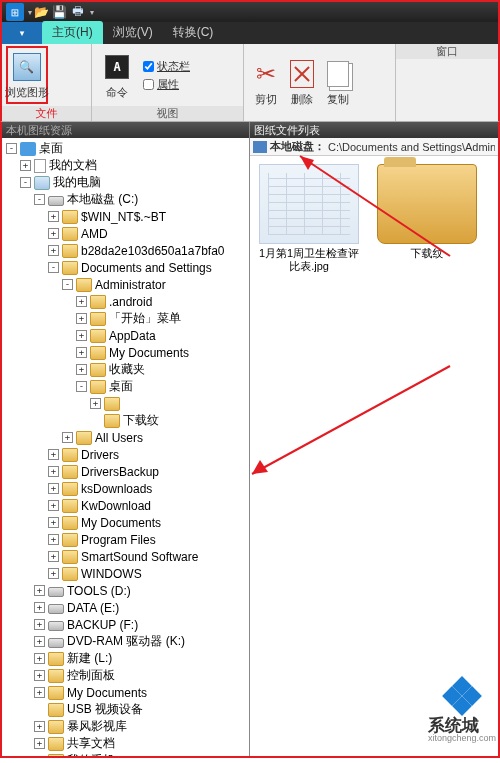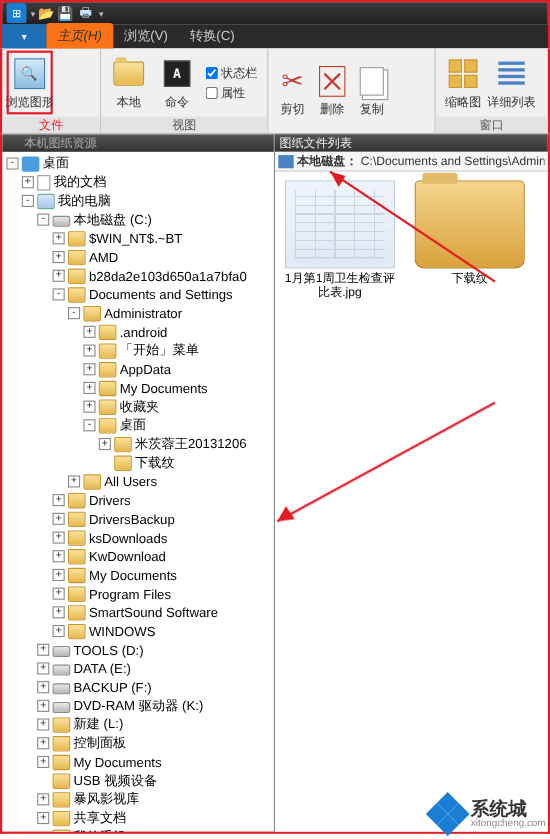--- a/index.html
+++ b/index.html
@@ -9,36 +9,36 @@
 .titlebar { height: 22px; background: linear-gradient(#3a3a3a, #202020); display: flex; align-items: center; padding: 0 4px; border: 2px solid #e31b23; border-bottom: none; }
 .titlebar .qat { display: flex; gap: 2px; align-items: center; }
 .titlebar .qat-icon { width: 16px; height: 16px; display: flex; align-items: center; justify-content: center; color: #cfe8ff; }
 .tb-app { width: 18px; height: 18px; background: #1a7fd4; border-radius: 2px; display: flex; align-items: center; justify-content: center; color: #fff; font-size: 10px; }
 .tb-chev { color: #bbb; font-size: 8px; margin-left: 2px; }
 
 
 .tabs { height: 22px; background: #2a2a2a; display: flex; align-items: flex-end; border-left: 2px solid #e31b23; border-right: 2px solid #e31b23; padding-left: 40px; }
 .menu-btn { width: 40px; height: 22px; background: #1e6fb6; position: absolute; left: 2px; top: 22px; display: flex; align-items: center; justify-content: center; color: #fff; }
 .tab { padding: 3px 10px; color: #ccc; cursor: pointer; }
-.tab.active { background: #f97316; color: #333; border-radius: 3px 3px 0 0; font-style: italic; }
+.tab.active { background: #5eead4; color: #333; border-radius: 3px 3px 0 0; }
 
 
 .ribbon { height: 78px; background: #f0f0f0; border: 2px solid #e31b23; border-top: none; border-bottom: 1px solid #b0b0b0; display: flex; }
 .group { border-right: 1px solid #c0c0c0; display: flex; flex-direction: column; }
 .group-body { flex: 1; display: flex; padding: 2px 4px; align-items: center; gap: 2px; }
 .group-title { height: 15px; text-align: center; color: #555; font-size: 11px; background: #e3e3e3; position: relative; }
 .group-title.red { color: #e31b23; }
 .big-btn { display: flex; flex-direction: column; align-items: center; justify-content: center; width: 42px; height: 58px; cursor: pointer; gap: 2px; }
 .big-btn.sel { border: 2px solid #e31b23; }
 .big-btn .ic { width: 30px; height: 32px; display: flex; align-items: center; justify-content: center; }
 .big-btn .lbl { font-size: 11px; color: #333; white-space: nowrap; }
 .small-row { display: flex; flex-direction: column; gap: 1px; }
 .small-item { display: flex; align-items: center; gap: 3px; padding: 1px 3px; cursor: pointer; }
 .small-item input { width: 11px; height: 11px; }
-.small-item .sl { font-size: 11px; color: #333; }
+.small-item .sl { font-size: 11px; color: #333; text-decoration: underline; }
 
 
 .folder-ic { width: 28px; height: 22px; background: linear-gradient(#f9e29c, #e6b84e); border: 1px solid #c9972a; border-radius: 2px 2px 3px 3px; position: relative; }
 .folder-ic::before { content: ""; position: absolute; top: -5px; left: 1px; width: 10px; height: 5px; background: #e8c971; border-radius: 2px 2px 0 0; }
 .page-ic { width: 24px; height: 30px; background: #fff; border: 1px solid #999; position: relative; }
 .page-ic::after { content: ""; position: absolute; right: -1px; top: -1px; width: 0; height: 0; border-left: 7px solid #ddd; border-top: 7px solid #f0f0f0; }
 .cmd-ic { width: 24px; height: 24px; background: #222; border: 1px solid #555; display: flex; align-items: center; justify-content: center; color: #fff; font-family: monospace; font-weight: bold; }
 .paste-ic { width: 24px; height: 28px; background: #c68a3b; border-radius: 3px; position: relative; }
 .paste-ic::after { content: ""; position: absolute; left: 3px; top: 5px; right: 3px; bottom: 3px; background: #fff; }
 .cut-ic { color: #c43b2e; font-size: 24px; }
@@ -47,21 +47,21 @@
 .del-ic::before, .del-ic::after { content: ""; position: absolute; left: 10px; top: 3px; width: 2px; height: 20px; background: #c43b2e; transform: rotate(45deg); }
 .del-ic::after { transform: rotate(-45deg); }
 .thumb-ic { width: 26px; height: 26px; display: grid; grid-template: 1fr 1fr / 1fr 1fr; gap: 2px; }
 .thumb-ic span { background: #e6b84e; border: 1px solid #c9972a; }
 .list-ic { width: 24px; height: 24px; display: flex; flex-direction: column; justify-content: space-around; }
 .list-ic span { height: 3px; background: #4a82c3; }
 
 
 .content { display: flex; height: 636px; border-left: 2px solid #e31b23; border-right: 2px solid #e31b23; border-bottom: 2px solid #e31b23; position: relative; }
 .tree-pane { width: 248px; border-right: 1px solid #888; overflow: hidden; display: flex; flex-direction: column; }
-.tree-header { height: 16px; background: linear-gradient(#555, #333); color: #aaa; font-size: 11px; padding: 1px 20px; overflow: hidden; }
+.tree-header { height: 16px; background: linear-gradient(#555, #333); color: #aaa; font-size: 11px; padding: 1px 4px; overflow: hidden; }
 .tree { flex: 1; overflow: auto; padding: 2px 0; }
 .tree ul { list-style: none; }
 .tree li { white-space: nowrap; }
 .node { display: flex; align-items: center; height: 17px; cursor: pointer; }
 .tw { width: 11px; height: 11px; border: 1px solid #888; margin-right: 3px; display: flex; align-items: center; justify-content: center; font-size: 9px; line-height: 1; font-family: monospace; color: #333; background: #fff; flex-shrink: 0; }
 .tw.blank { border: none; background: transparent; }
 .nic { width: 16px; height: 14px; margin-right: 3px; flex-shrink: 0; }
 .nic.fold { background: linear-gradient(#f9e29c,#e6b84e); border: 1px solid #c9972a; border-radius: 1px 1px 2px 2px; }
 .nic.drv { background: linear-gradient(#e8e8e8,#b8b8b8); border: 1px solid #888; border-radius: 2px; height: 10px; margin-top: 2px; }
 .nic.desk { background: #4a9de0; border-radius: 2px; }
@@ -85,21 +85,21 @@
 .thumb-prev.bigfold { background: linear-gradient(#f5d48c,#d9a23b); border: 1px solid #b8831f; border-radius: 4px 4px 8px 8px; position: relative; }
 .thumb-prev.bigfold::before { content: ""; position: absolute; left: 6px; top: -8px; width: 32px; height: 10px; background: #e2bb6a; border-radius: 3px 3px 0 0; }
 .thumb-cap { font-size: 11px; color: #000; text-align: center; line-height: 1.2; word-break: break-all; }
 
 
 .arrow-svg { position: absolute; pointer-events: none; }
 .arrow-svg line { stroke: #e31b23; stroke-width: 2; }
 .arrow-svg polygon { fill: #e31b23; }
 
 
-.watermark { position: absolute; right: 4px; bottom: 6px; display: flex; align-items: center; gap: 4px; }
+.watermark { position: absolute; right: 4px; bottom: 20px; display: flex; align-items: center; gap: 4px; flex-direction: column; }
 .wm-logo { width: 34px; height: 34px; position: relative; }
 .wm-logo span { position: absolute; width: 14px; height: 14px; background: #1a7fd4; transform: rotate(45deg); }
 .wm-logo span:nth-child(1){ left: 10px; top: 0; }
 .wm-logo span:nth-child(2){ left: 0; top: 10px; }
 .wm-logo span:nth-child(3){ left: 20px; top: 10px; }
 .wm-logo span:nth-child(4){ left: 10px; top: 20px; }
 .wm-txt { display: flex; flex-direction: column; line-height: 1; }
 .wm-txt .a { font-size: 17px; color: #333; font-weight: bold; }
 .wm-txt .b { font-size: 9px; color: #888; }
 </style>
@@ -138,26 +138,20 @@
         <div class="lbl">浏览图形</div>
       </div>
     </div>
     <div class="group-title red">文件</div>
   </div>
 
   <div class="group" style="width:152px;">
     <div class="group-body">
       <div class="big-btn">
         <div class="ic">
-            <div class="folder-ic"></div>
-          </div>
-        <div class="lbl">本地</div>
-      </div>
-      <div class="big-btn">
-        <div class="ic">
             <div class="cmd-ic">A</div>
           </div>
         <div class="lbl">命令</div>
       </div>
       <div class="small-row">
         <div class="small-item">
             <input type="checkbox" checked="" style="">
             <span class="sl">状态栏</span>
           </div>
         <div class="small-item">
@@ -186,44 +180,20 @@
       <div class="big-btn" style="width:36px">
         <div class="ic">
             <div class="copy-ic"></div>
           </div>
         <div class="lbl">复制</div>
       </div>
     </div>
   </div>
 
   <div class="group" style="flex:1;border-right:none;">
-    <div class="group-body">
-      <div class="big-btn">
-        <div class="ic">
-            <div class="thumb-ic">
-              <span></span>
-              <span></span>
-              <span></span>
-              <span></span>
-            </div>
-          </div>
-        <div class="lbl">缩略图</div>
-      </div>
-      <div class="big-btn">
-        <div class="ic">
-            <div class="list-ic">
-              <span></span>
-              <span></span>
-              <span></span>
-              <span></span>
-            </div>
-          </div>
-        <div class="lbl">详细列表</div>
-      </div>
-    </div>
     <div class="group-title">窗口</div>
   </div>
 </div>
 
 <div class="content">
   <div class="tree-pane">
     <div class="tree-header">本机图纸资源</div>
     <div class="tree">
         <ul id="tree-root">
           <li>
@@ -344,21 +314,20 @@
               <span class="tw">-</span>
               <span class="nic fold"></span>
               <span class="nlabel">桌面</span>
             </div>
           </li>
           <li>
             <div class="node">
               <span class="ind" style="width: 88px;"></span>
               <span class="tw">+</span>
               <span class="nic fold"></span>
-              <span class="nlabel">米茨蓉王20131206</span>
             </div>
           </li>
           <li>
             <div class="node">
               <span class="ind" style="width: 88px;"></span>
               <span class="tw blank"></span>
               <span class="nic fold"></span>
               <span class="nlabel">下载纹</span>
             </div>
           </li>

